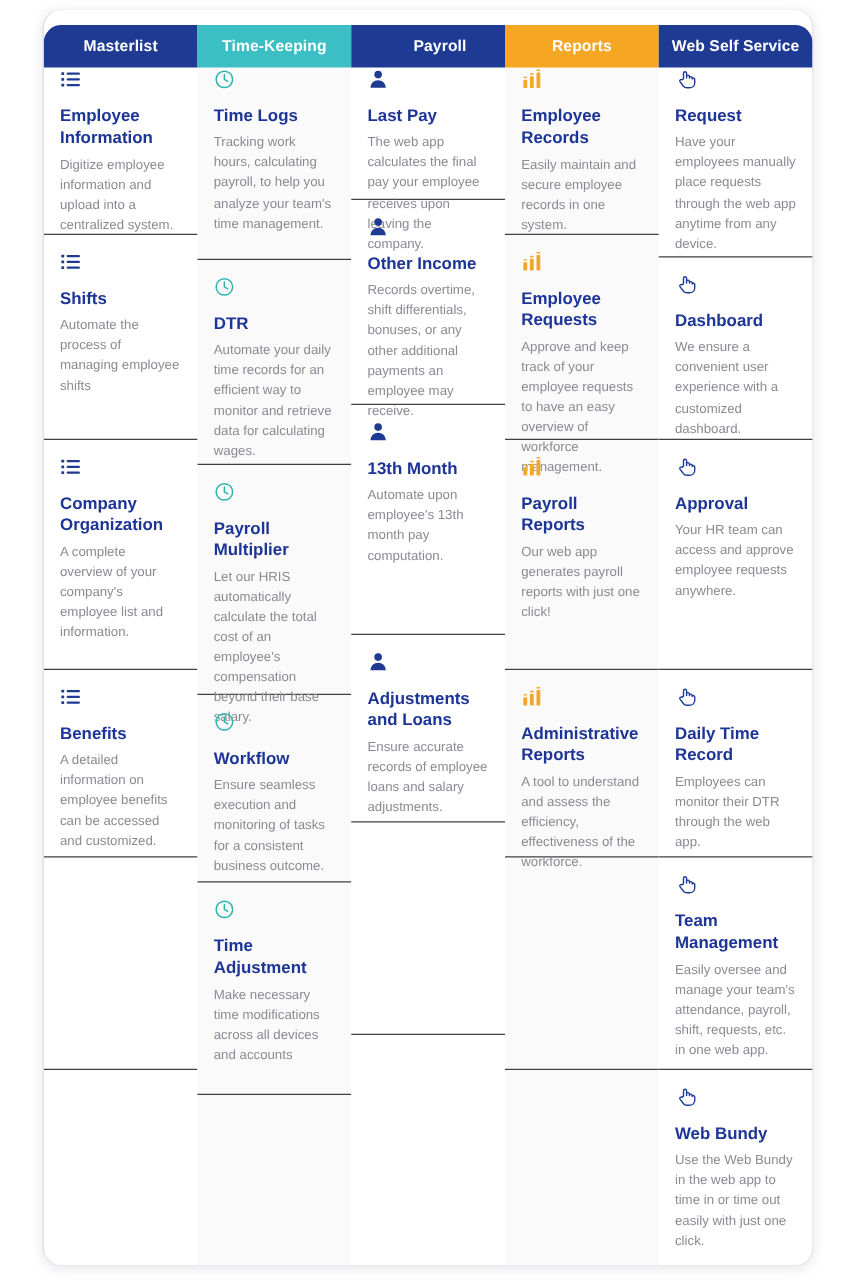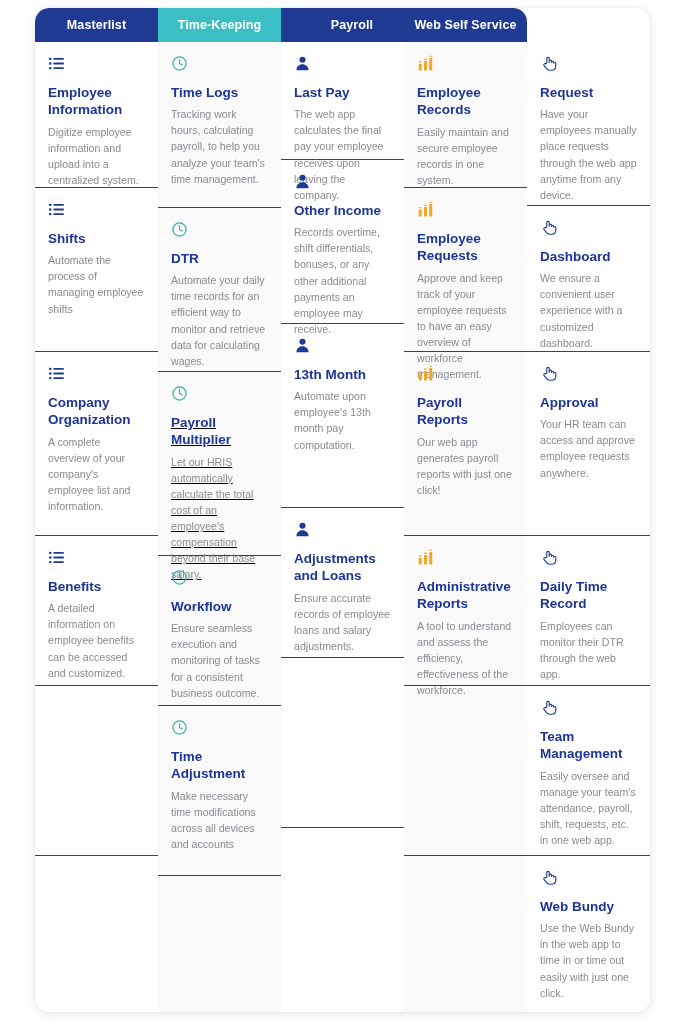--- a/index.html
+++ b/index.html
@@ -26,21 +26,21 @@
     height: 1004px;
     background: #ffffff;
     border-radius: 14px;
     box-shadow: 0 2px 10px rgba(40,50,90,0.13), 0 0 1px rgba(40,50,90,0.18);
     overflow: hidden;
   }
 
   
   .header-row {
     position: absolute;
-    top: 0; left: 0;
+    top: 12px; left: 0;
     display: flex;
     width: 615px;
     height: 34px;
     z-index: 5;
   }
   .tab {
     display: flex;
     align-items: center;
     justify-content: center;
     height: 34px;
@@ -104,20 +104,23 @@
     <div class="header-row">
         <div class="tab tab-0" style="width: 123px; background: rgb(30, 58, 147);">
           <span>Masterlist</span>
         </div>
         <div class="tab tab-1" style="width: 123px; background: rgb(59, 191, 196);">
           <span>Time-Keeping</span>
         </div>
         <div class="tab tab-2" style="width: 123px; background: rgb(30, 58, 147); padding-left: 19px;">
           <span>Payroll</span>
         </div>
+        <div class="tab tab-3" style="width: 123px; background: rgb(245, 166, 35);">
+          <span>Reports</span>
+        </div>
         <div class="tab tab-4" style="width: 123px; background: rgb(30, 58, 147);">
           <span>Web Self Service</span>
         </div>
       </div>
 
     <div class="grid-body">
         <div class="col" style="width: 123px; background: rgb(255, 255, 255);">
           <div class="cell" style="height: 146px;">
             <div class="cell-icon">
               <svg width="17" height="17" viewBox="0 0 24 24" fill="none">
@@ -191,21 +194,21 @@
           <div class="cell" style="height: 164px;">
             <div class="cell-icon">
               <svg width="17" height="17" viewBox="0 0 24 24" fill="none">
                 <circle cx="12" cy="12" r="9.3" stroke="#2bb3ad" stroke-width="1.7"></circle>
                 <path d="M12 6.6 V12 L15.8 14.2" stroke="#2bb3ad" stroke-width="1.7" stroke-linecap="round" stroke-linejoin="round"></path>
               </svg>
             </div>
             <div class="cell-title">DTR</div>
             <div class="cell-desc">Automate your daily time records for an efficient way to monitor and retrieve data for calculating wages.</div>
           </div>
-          <div class="cell" style="height: 184px; text-decoration: underline;">
+          <div class="cell" style="height: 184px;">
             <div class="cell-icon">
               <svg width="17" height="17" viewBox="0 0 24 24" fill="none">
                 <circle cx="12" cy="12" r="9.3" stroke="#2bb3ad" stroke-width="1.7"></circle>
                 <path d="M12 6.6 V12 L15.8 14.2" stroke="#2bb3ad" stroke-width="1.7" stroke-linecap="round" stroke-linejoin="round"></path>
               </svg>
             </div>
             <div class="cell-title">Payroll Multiplier</div>
             <div class="cell-desc">Let our HRIS automatically calculate the total cost of an employee's compensation beyond their base salary.</div>
           </div>
           <div class="cell" style="height: 150px;">

